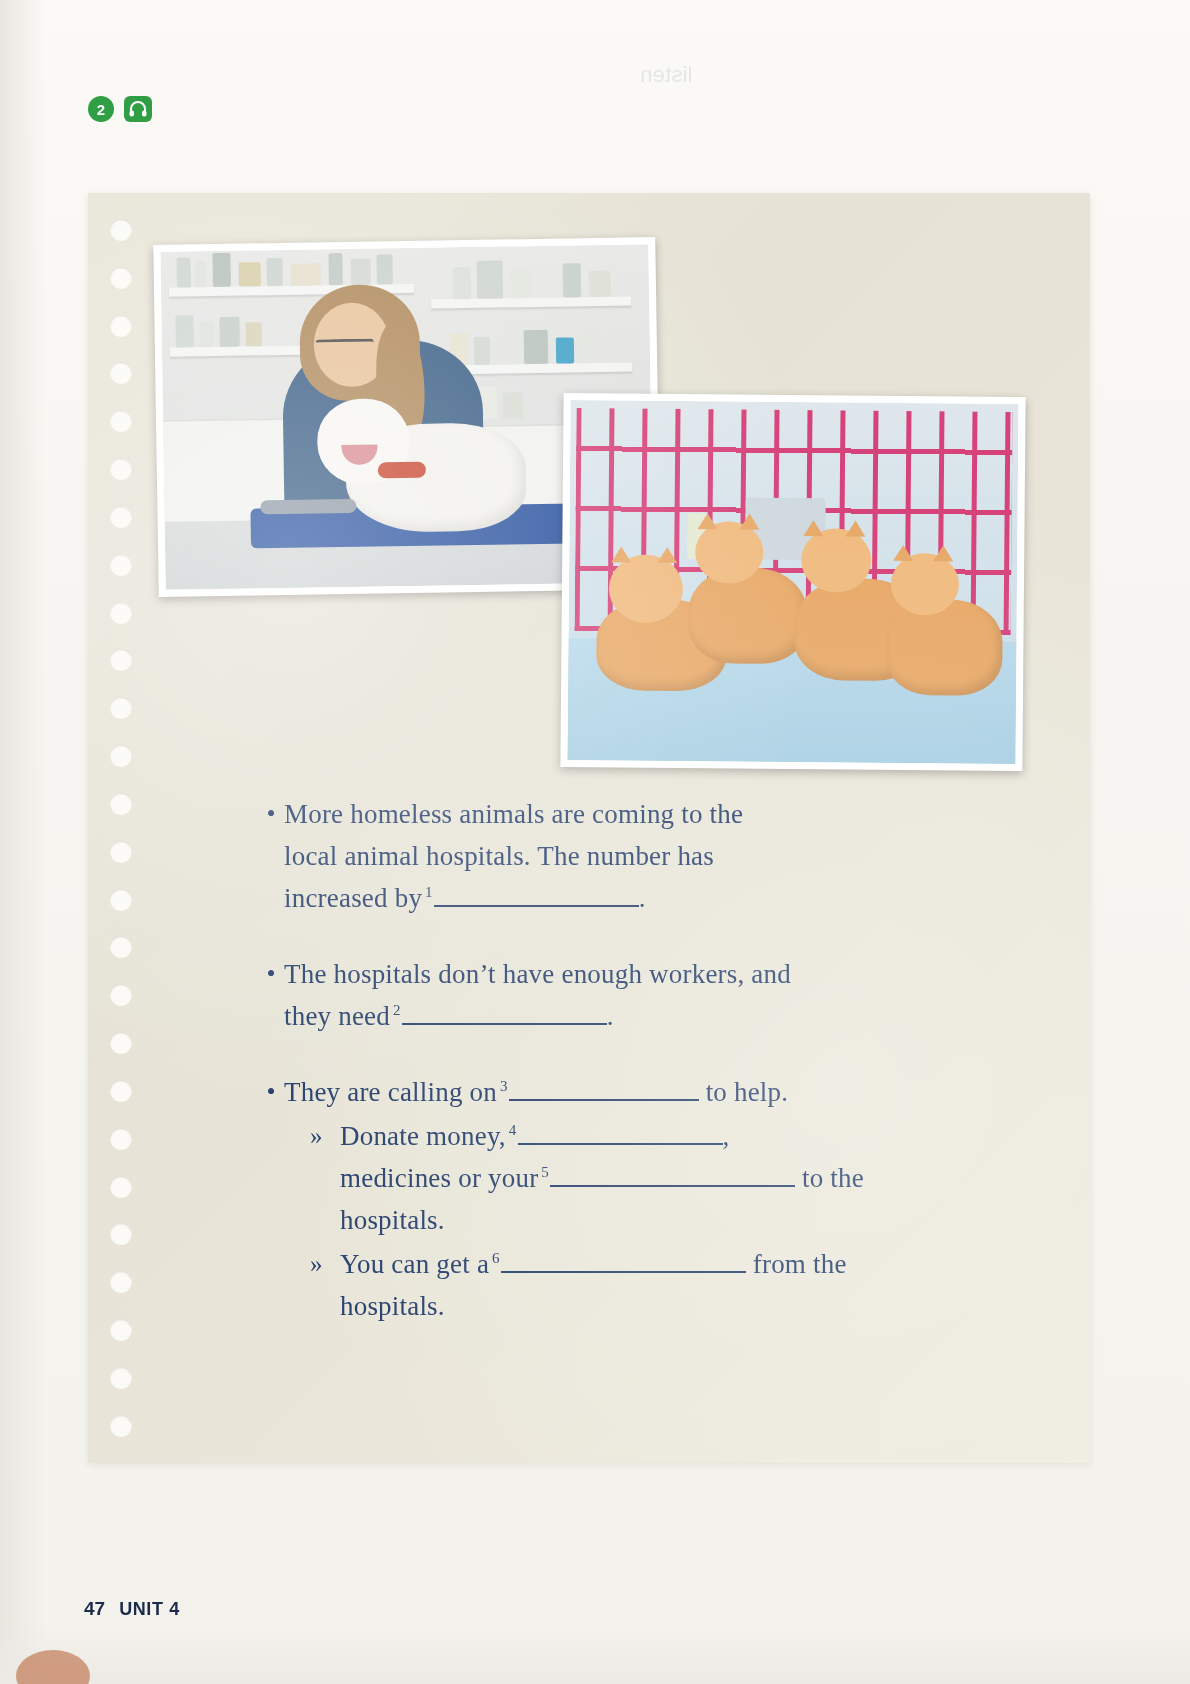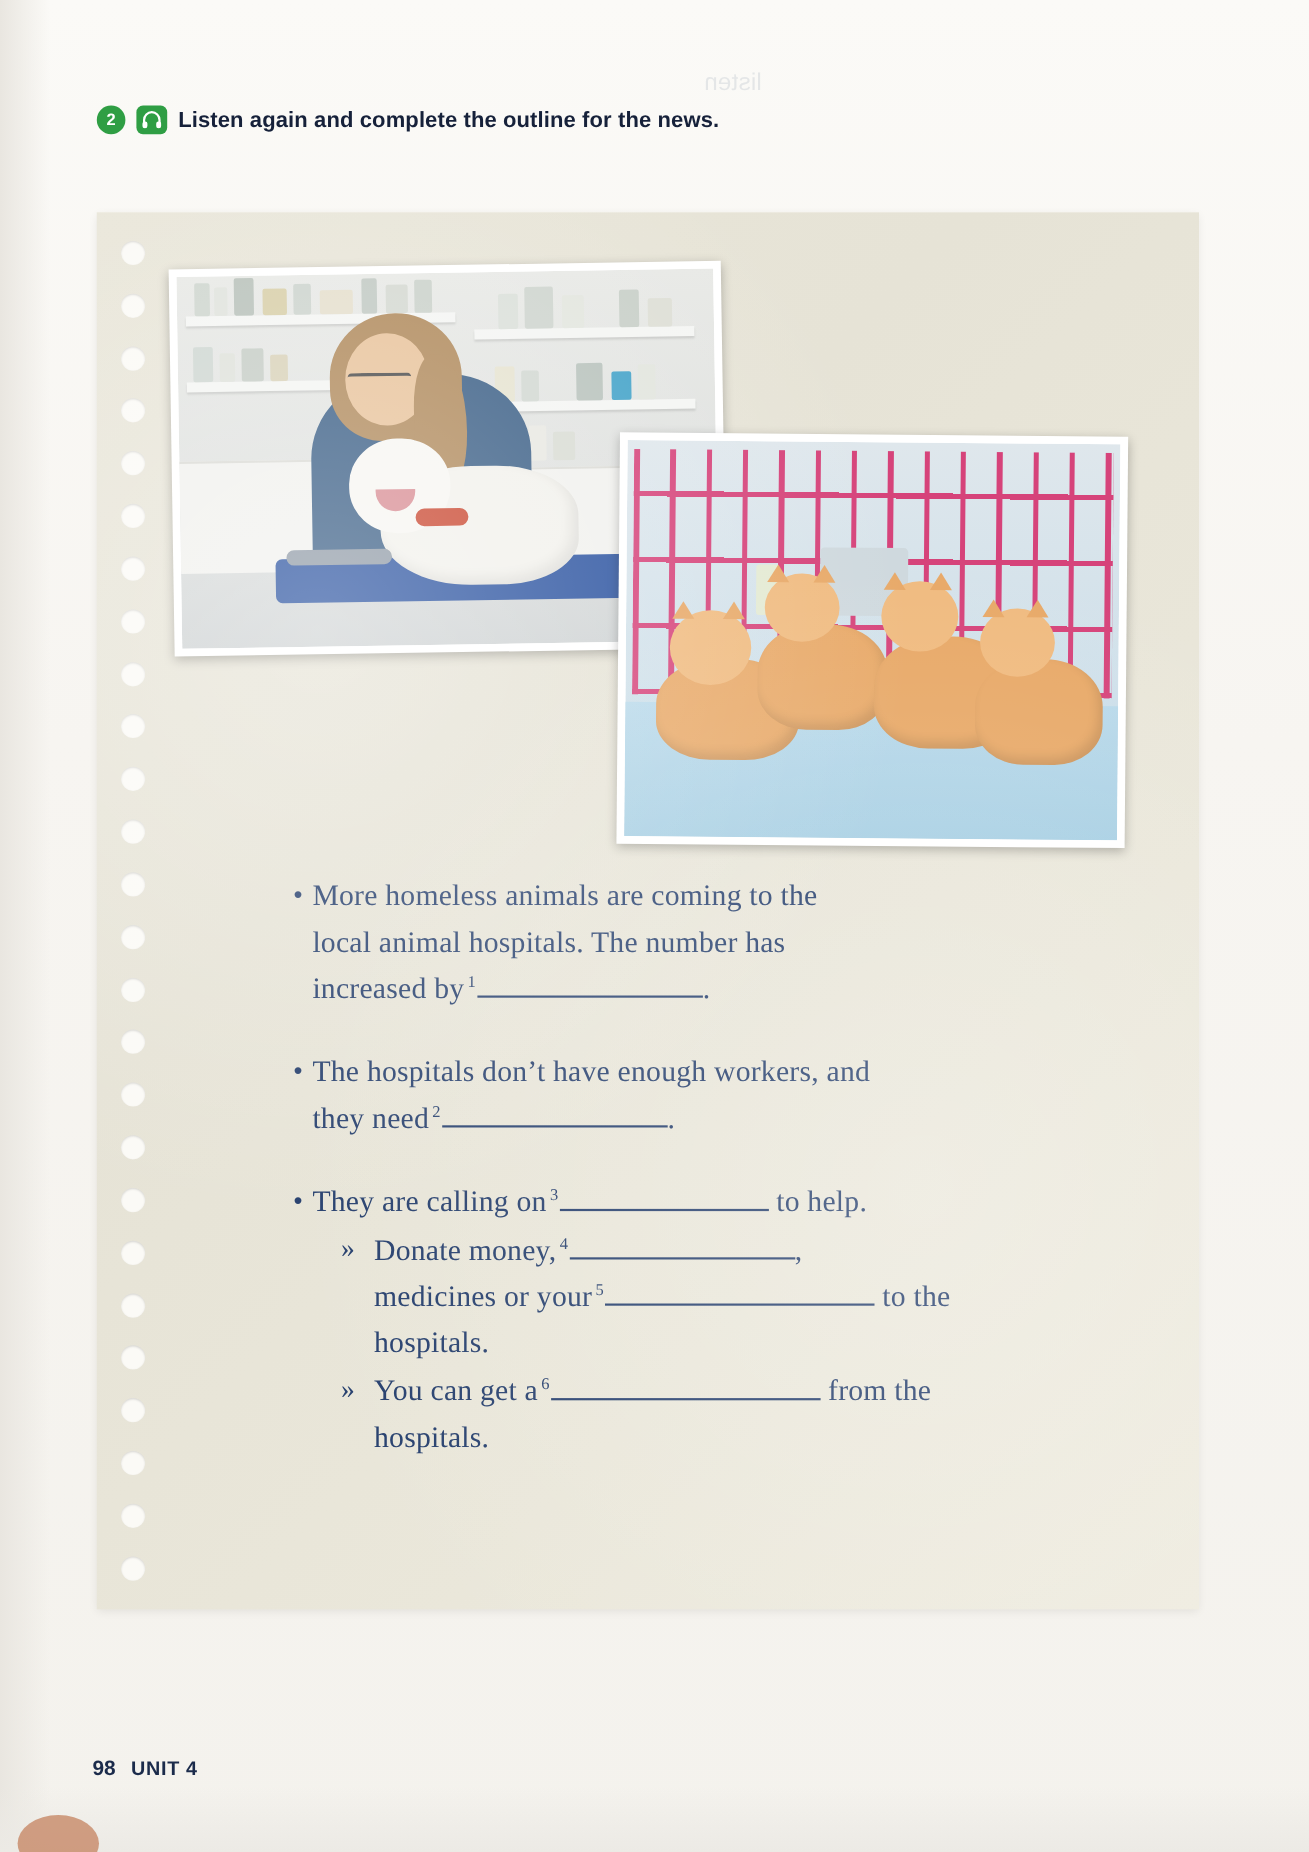--- a/index.html
+++ b/index.html
@@ -337,21 +337,20 @@
 
   <div class="instruction">
     <div class="num-badge">2</div>
     <div class="audio-badge">
       <svg width="18" height="16" viewBox="0 0 18 16" aria-hidden="true">
         <path d="M2 11V8a7 7 0 0 1 14 0v3" fill="none" stroke="#ffffff" stroke-width="2" stroke-linecap="round"></path>
         <rect x="0.5" y="9.5" width="4.5" height="6" rx="2" fill="#ffffff"></rect>
         <rect x="13" y="9.5" width="4.5" height="6" rx="2" fill="#ffffff"></rect>
       </svg>
     </div>
-    <div class="instruction-text">Listen again and complete the outline for the news.</div>
   </div>
 
   <div class="notepaper">
 
     <div class="punch-holes">
       <div class="hole"></div>
       <div class="hole"></div>
       <div class="hole"></div>
       <div class="hole"></div>
       <div class="hole"></div>
@@ -521,17 +520,17 @@
               <div>hospitals.</div>
             </div>
           </div>
         </div>
       </div>
 
     </div>
   </div>
 
   <div class="footer">
-    <span class="footer-page">98</span>
+    <span class="footer-page">47</span>
     <span class="footer-unit">UNIT 4</span>
   </div>
   <div class="corner-blob"></div>
 </div>
 
 </body></html>

